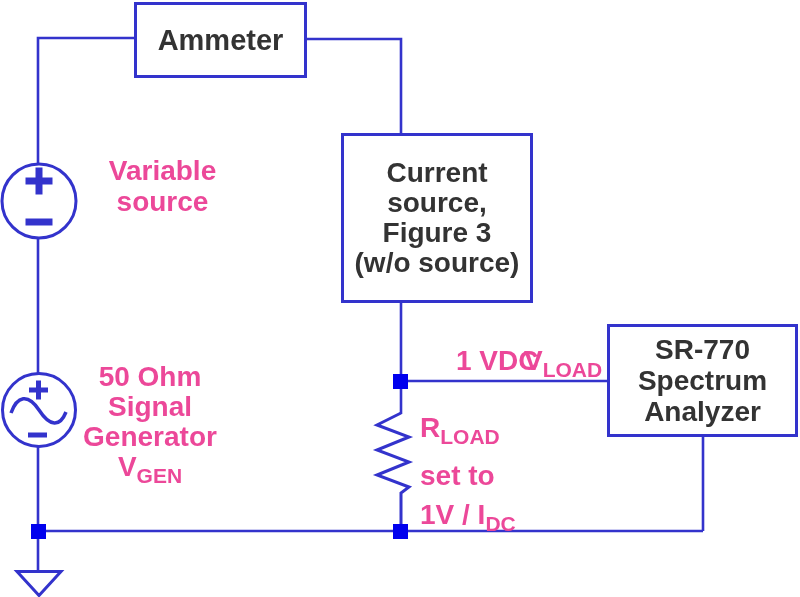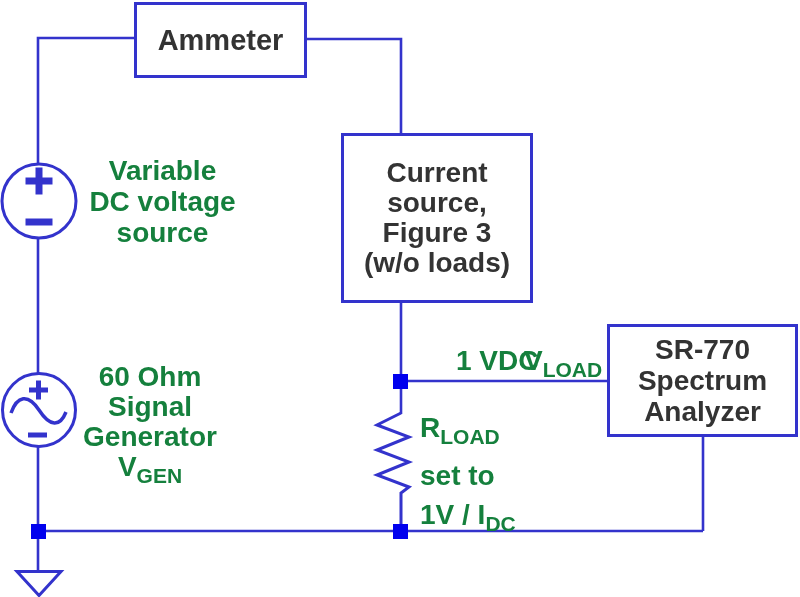--- a/index.html
+++ b/index.html
@@ -25,21 +25,21 @@
     font-weight: bold;
     color: #333333;
     text-align: center;
   }
   .box-ammeter  { left: 134px; top: 2px;   width: 173px; height: 76px;  font-size: 29px; }
   .box-current  { left: 305px; top: 133px; width: 192px; height: 170px; font-size: 28px; line-height: 30px; margin-left: 36px; }
   .box-sr770    { left: 607px; top: 324px; width: 191px; height: 113px; font-size: 28px; line-height: 31px; }
   .lbl {
     position: absolute;
     font-weight: bold;
-    color: #15803d;
+    color: #ec4899;
     font-size: 28px;
     line-height: 30px;
     white-space: nowrap;
   }
   .lbl-center { text-align: center; white-space: normal; }
   #dc-label   { left: 85px;  top: 155px; width: 155px; line-height: 31px; }
   #sig-label  { left: 70px;  top: 362px; width: 160px; line-height: 30px; }
   #vdc-label  { left: 412px; top: 346px; margin-left: 44px; }
   #vload-label{ left: 524px; top: 346px; }
   #rload-label{ left: 420px; top: 408px; line-height: 39px; white-space: normal; }
@@ -107,37 +107,36 @@
   </svg>
 
   <div class="box box-ammeter">
     <span>Ammeter</span>
   </div>
 
   <div class="box box-current">
     <div>Current</div>
     <div>source,</div>
     <div>Figure 3</div>
-    <div>(w/o loads)</div>
+    <div>(w/o source)</div>
   </div>
 
   <div class="box box-sr770">
     <div>SR-770</div>
     <div>Spectrum</div>
     <div>Analyzer</div>
   </div>
 
   <div class="lbl lbl-center" id="dc-label">
     <div>Variable</div>
-    <div>DC voltage</div>
     <div>source</div>
   </div>
 
   <div class="lbl lbl-center" id="sig-label">
-    <div>60 Ohm</div>
+    <div>50 Ohm</div>
     <div>Signal</div>
     <div>Generator</div>
     <div><span>V</span><span class="sb">GEN</span></div>
   </div>
 
   <div class="lbl" id="vdc-label">1 VDC</div>
 
   <div class="lbl" id="vload-label"><span>V</span><span class="sb">LOAD</span></div>
 
   <div class="lbl" id="rload-label">

